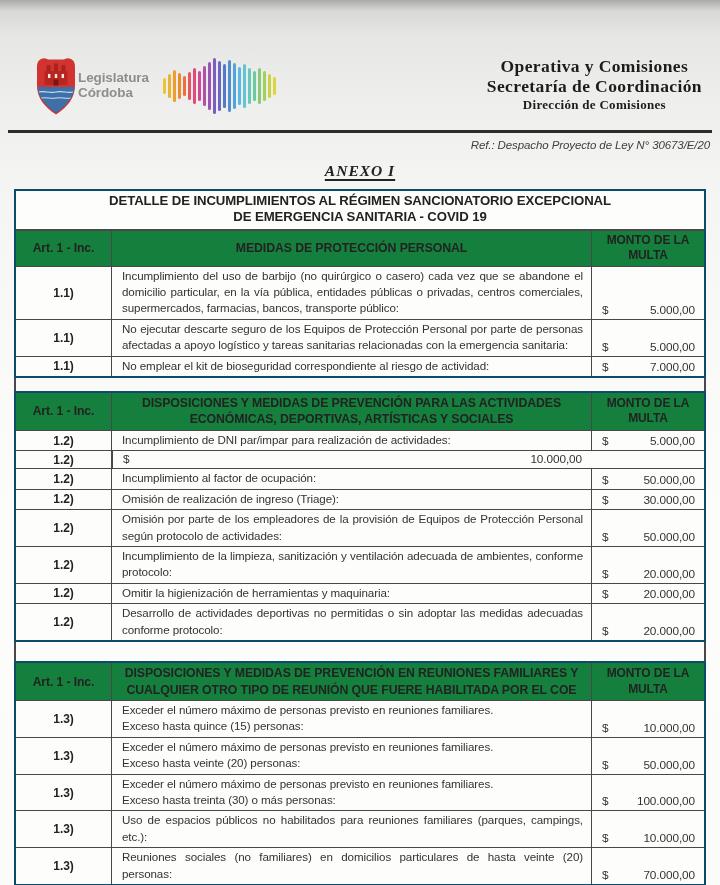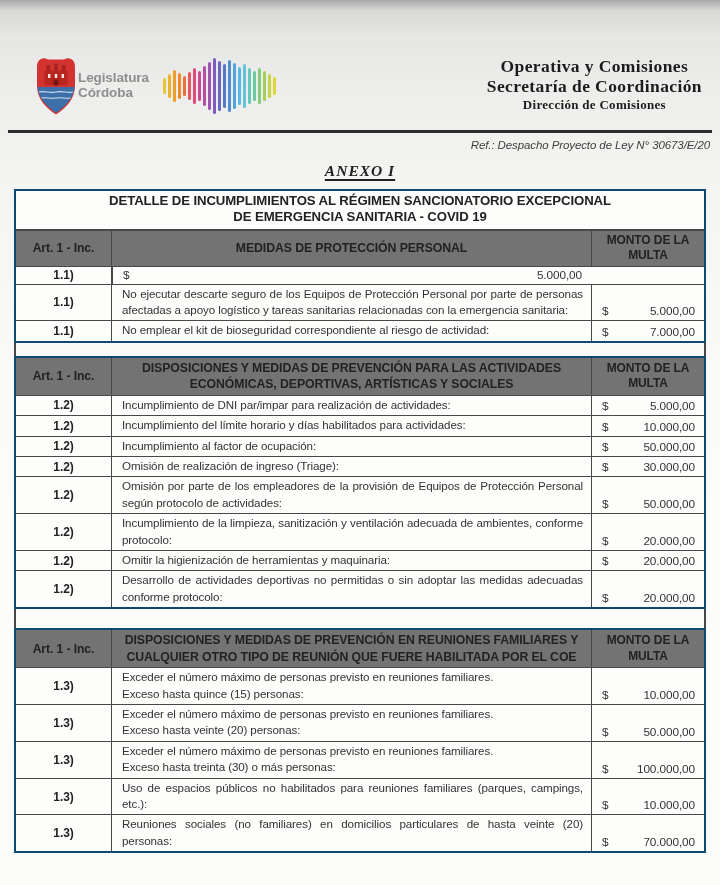--- a/index.html
+++ b/index.html
@@ -36,21 +36,21 @@
   .main-title { text-align:center; font-weight:bold; font-size:13.2px; line-height:16.5px;
                 padding:2px 4px 3px 4px; border-bottom:2px solid #484848; white-space:pre-line; color:#222; }
   .row { display:grid; grid-template-columns:96px 1fr 113px; border-top:1.5px solid #484848; }
   .section .row:first-child, .main-title + .row { border-top:none; }
   .c { min-height:17px; }
   .c.inc { display:flex; align-items:center; justify-content:center; font-weight:bold; font-size:12px; color:#222;
            border-right:1.5px solid #484848; }
   .c.desc { padding:1px 8px 2px 10px; font-size:11.6px; line-height:16.4px; text-align:justify; white-space:pre-line; color:#333; }
   .c.amt { border-left:1.5px solid #484848; display:flex; justify-content:space-between; align-items:flex-end;
            padding:1px 9px 2px 10px; font-size:11.8px; color:#333; }
-  .row.head { background:#737373; }
+  .row.head { background:#15803d; }
   .row.head .c { display:flex; align-items:center; justify-content:center; text-align:center;
                  font-weight:bold; color:#222; padding:2px 4px; }
   .row.head .c.inc { font-size:12.2px; }
   .row.head .c.desc { font-size:12.3px; line-height:16.5px; white-space:pre-line; text-align:center; display:flex; }
   .row.head .c.amt { font-size:12px; line-height:15.5px; white-space:pre-line; }
 </style>
 </head>
 <body>
 
 <div class="page">
@@ -120,20 +120,21 @@
         <div class="main-title">DETALLE DE INCUMPLIMIENTOS AL RÉGIMEN SANCIONATORIO EXCEPCIONAL
 DE EMERGENCIA SANITARIA - COVID 19</div>
         <div class="row head">
           <div class="c inc">Art. 1  - Inc.</div>
           <div class="c desc">MEDIDAS DE PROTECCIÓN PERSONAL</div>
           <div class="c amt">MONTO DE LA
 MULTA</div>
         </div>
         <div class="row">
           <div class="c inc">1.1)</div>
+          <div class="c desc">Incumplimiento del uso de barbijo (no quirúrgico o casero) cada vez que se abandone el domicilio particular, en la vía pública, entidades públicas o privadas, centros comerciales, supermercados, farmacias, bancos, transporte público:</div>
           <div class="c amt">
             <div class="cur">$</div>
             <div class="val">5.000,00</div>
           </div>
         </div>
         <div class="row">
           <div class="c inc">1.1)</div>
           <div class="c desc">No ejecutar descarte seguro de los Equipos de Protección Personal por parte de personas afectadas a apoyo logístico y tareas sanitarias relacionadas con la emergencia sanitaria:</div>
           <div class="c amt">
             <div class="cur">$</div>
@@ -161,21 +162,20 @@
         <div class="row">
           <div class="c inc">1.2)</div>
           <div class="c desc">Incumplimiento de DNI par/impar para realización de actividades:</div>
           <div class="c amt">
             <div class="cur">$</div>
             <div class="val">5.000,00</div>
           </div>
         </div>
         <div class="row">
           <div class="c inc">1.2)</div>
-          <div class="c desc">Incumplimiento del límite horario y días habilitados para actividades:</div>
           <div class="c amt">
             <div class="cur">$</div>
             <div class="val">10.000,00</div>
           </div>
         </div>
         <div class="row">
           <div class="c inc">1.2)</div>
           <div class="c desc">Incumplimiento al factor de ocupación:</div>
           <div class="c amt">
             <div class="cur">$</div>

